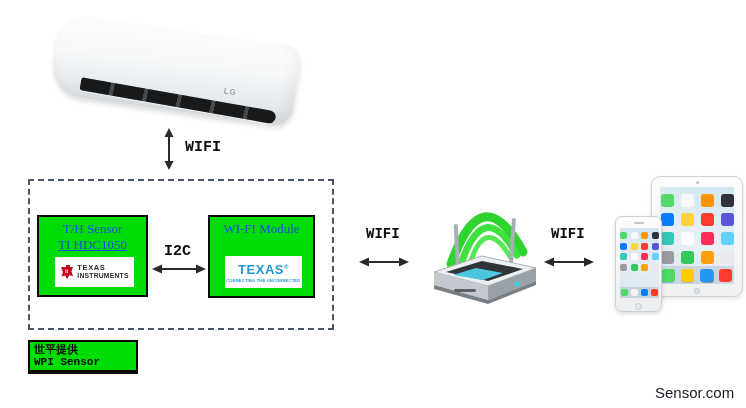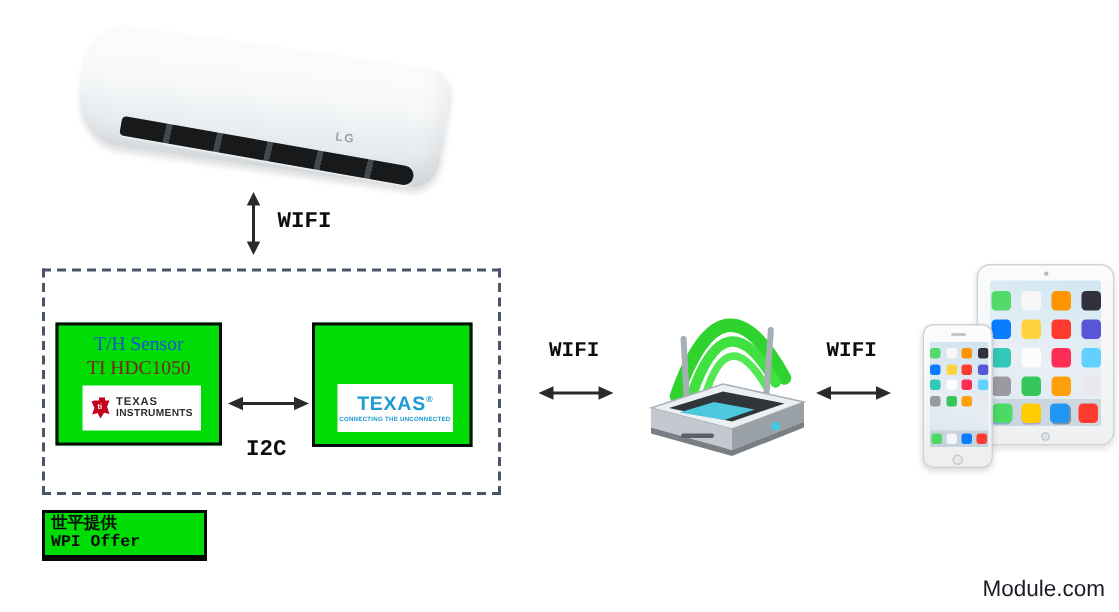--- a/index.html
+++ b/index.html
@@ -29,21 +29,21 @@
 
   
   .dashed-box { position:absolute; left:28px; top:179px; width:306px; height:151px;
     border:2px dashed #4a5568; background:transparent; }
 
   
   .module { position:absolute; background:#00dc05; border:2px solid #0a0a0a;
     text-align:center; }
   .module .m-name { font-family:"Liberation Serif", serif; font-size:13px; line-height:15.5px;
     color:#1d4ed8; padding-top:4px; }
-  .module .m-part { font-family:"Liberation Serif", serif; font-size:13px; line-height:15px; color:#7f1d1d; }
+  .module .m-part { font-family:"Liberation Serif", serif; font-size:13px; line-height:15px; color:#1d4ed8;text-decoration:underline; }
   .module-sensor { left:37px; top:215px; width:111px; height:82px; }
   .module-wifi   { left:208px; top:215px; width:107px; height:83px; }
 
   .logo-plate { position:absolute; background:#ffffff; display:flex; align-items:center; justify-content:center; }
   .ti-plate { left:16px; bottom:8px; width:79px; height:30px; gap:3px; }
   .ti-text { text-align:left; line-height:1; }
   .ti-l1 { font-size:7.5px; font-weight:bold; color:#2d2d2d; letter-spacing:0.6px; }
   .ti-l2 { font-size:6.8px; font-weight:bold; color:#2d2d2d; letter-spacing:0.2px; margin-top:1.5px; }
   .mx-plate { left:15px; bottom:8px; width:77px; height:32px; flex-direction:column; }
   .mx-brand { font-size:13px; font-weight:bold; color:#1e9ad2; letter-spacing:0.5px; line-height:13px; }
@@ -125,28 +125,29 @@
         <path d="M3 3 h3 V1 h4 v2 h3 l-1.6 4.2 L13 12 l-3.6-0.8 L7 15 5 11.4 1.4 12.4 3 8 1 3.6 Z" fill="#c4001d"></path>
         <text x="5" y="8.6" font-size="5" font-weight="bold" fill="#fff" font-family="Liberation Sans, sans-serif">ti</text>
       </svg>
       <div class="ti-text">
         <div class="ti-l1">TEXAS</div>
         <div class="ti-l2">INSTRUMENTS</div>
       </div>
     </div>
   </div>
 
-  <div class="conn-label" style="left:164px; top:243px; font-size:15px;margin-top:48px;">I2C</div>
+  <div class="conn-label" style="left:164px; top:243px; font-size:15px;">I2C</div>
   <svg class="arrow-svg" style="left:152px; top:262px;" width="54" height="14">
     <line x1="9" y1="7" x2="45" y2="7"></line>
     <polygon points="0,7 10,2.5 10,11.5"></polygon>
     <polygon points="54,7 44,2.5 44,11.5"></polygon>
   </svg>
 
   <div class="module module-wifi">
+    <div class="m-name">WI-FI Module</div>
     <div class="logo-plate mx-plate">
       <div class="mx-brand"><span>TEXAS</span><span class="mx-reg">®</span></div>
       <div class="mx-tagline">CONNECTING THE UNCONNECTED</div>
     </div>
   </div>
 
   <div class="conn-label" style="left:366px; top:226px; font-size:14px;">WIFI</div>
   <svg class="arrow-svg" style="left:359px; top:255px;" width="50" height="14">
     <line x1="9" y1="7" x2="41" y2="7"></line>
     <polygon points="0,7 10,2.5 10,11.5"></polygon>
@@ -237,19 +238,19 @@
           <span class="app-icon" style="background: rgb(10, 124, 255);"></span>
           <span class="app-icon" style="background: rgb(255, 59, 48);"></span>
         </div>
     </div>
     <div class="home"></div>
   </div>
 
   <div class="legend">
     <div class="sec sec-offer">
       <div class="cn">世平提供</div>
-      <div class="en">WPI Offer</div>
-    </div>
-  </div>
-
-  <div class="watermark"><span>Module.com</span></div>
+      <div class="en">WPI Sensor</div>
+    </div>
+  </div>
+
+  <div class="watermark"><span>Sensor.com</span></div>
 
 </div>
 
 </body></html>

